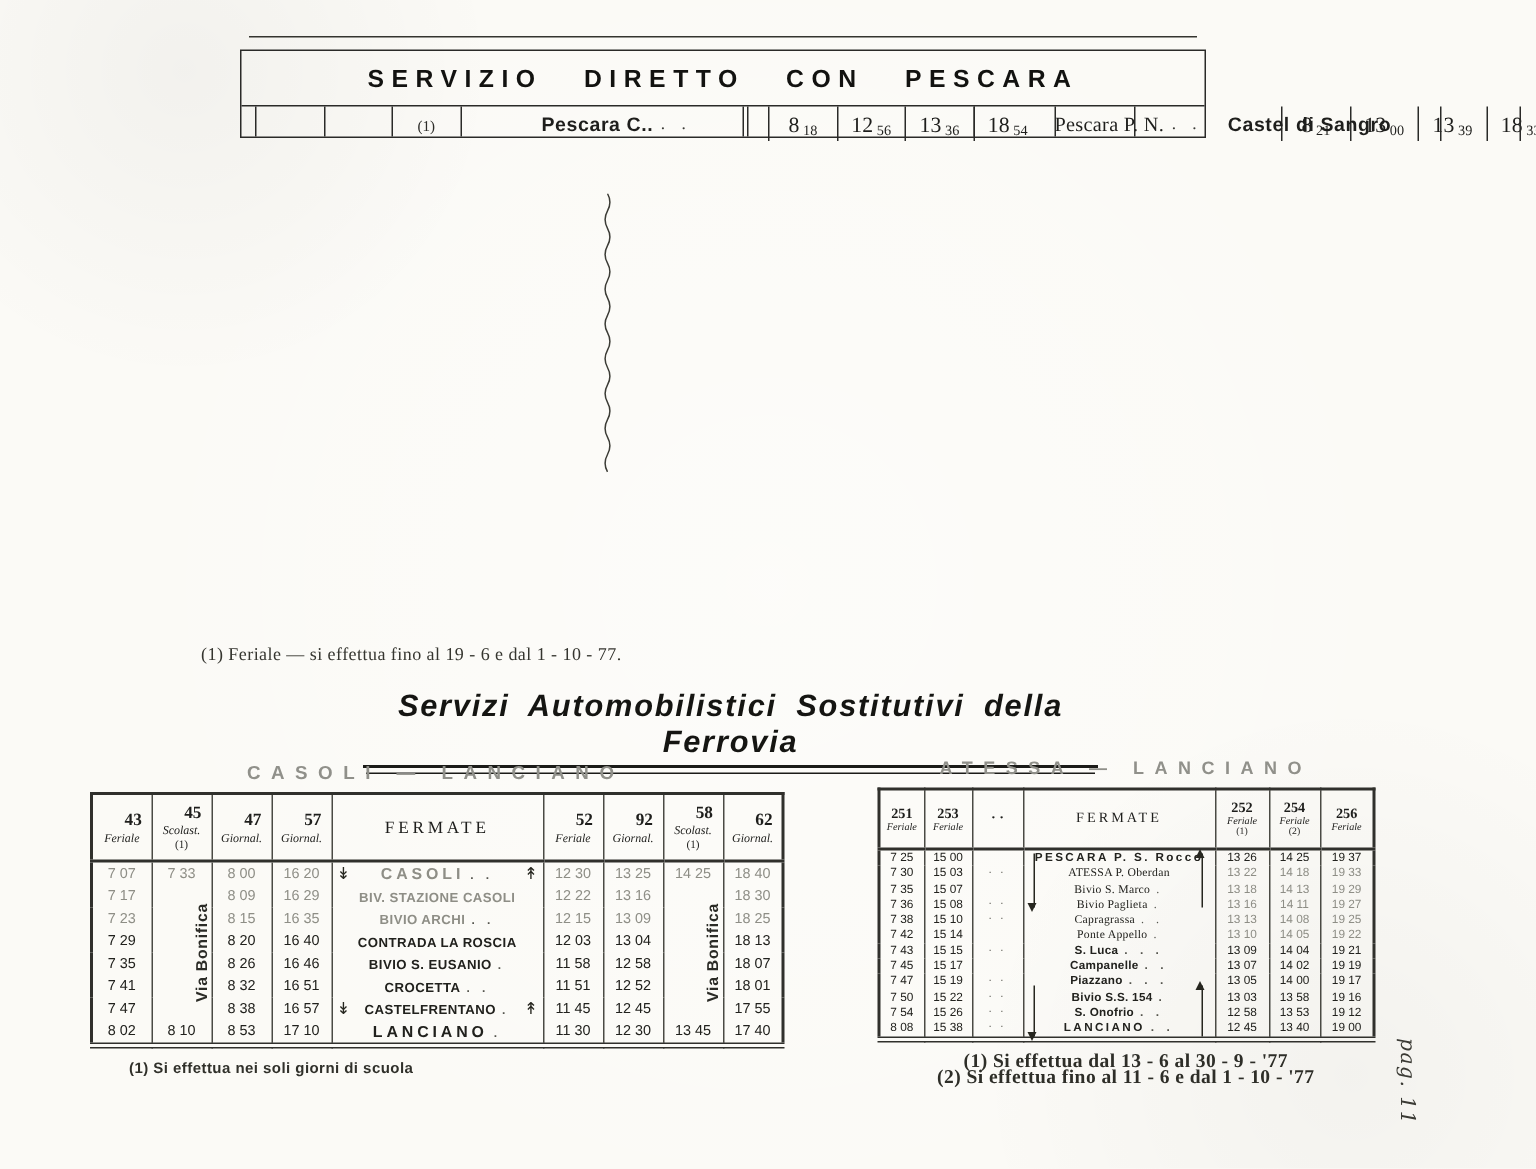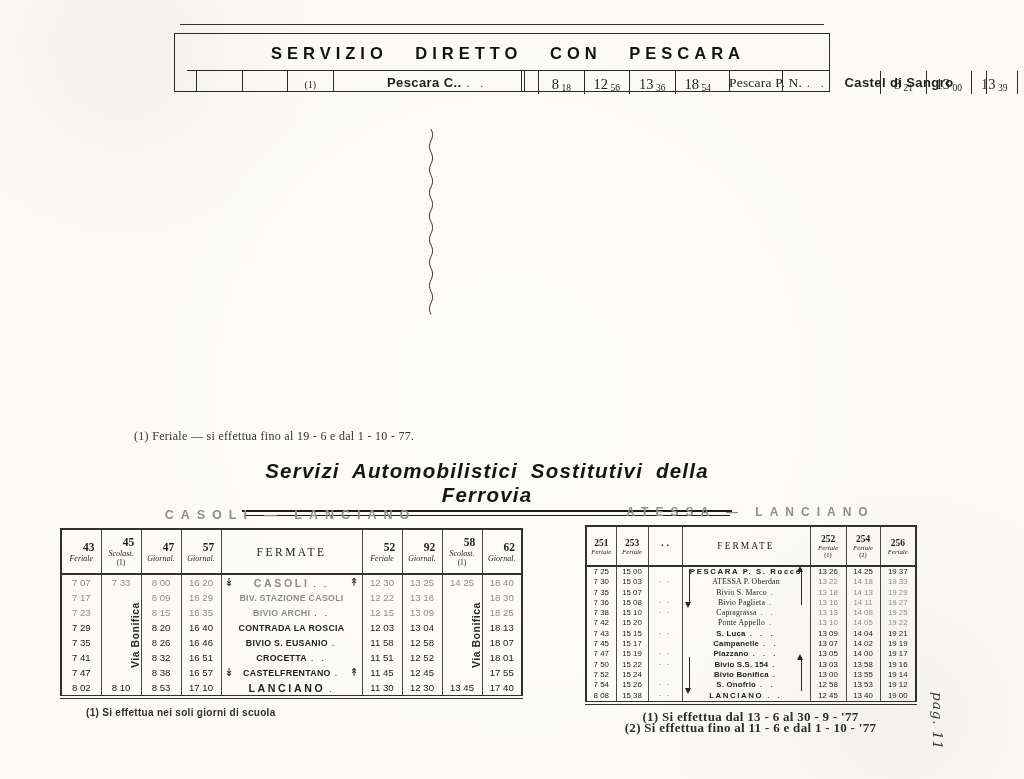--- a/index.html
+++ b/index.html
@@ -8,21 +8,21 @@
     width:1024px;height:779px;position:relative;overflow:hidden;
     background:#fbfaf6;
     background-image:
       radial-gradient(circle at 12% 6%, rgba(0,0,0,0.035), transparent 18%),
       radial-gradient(circle at 88% 92%, rgba(0,0,0,0.03), transparent 22%),
       radial-gradient(circle at 50% 50%, rgba(255,255,255,0.4), transparent 70%);
     font-family:"Liberation Serif", serif; color:var(--ink);
   }
 
   
-  .ds-table{position:absolute;left:174px;top:33px;width:642px;border:1.6px solid var(--line);padding-left:12px;}
+  .ds-table{position:absolute;left:160px;top:33px;width:642px;border:1.6px solid var(--line);}
   .ds-table::before{content:"";position:absolute;top:-10px;left:5px;right:5px;border-top:1.4px solid #34342f;}
   .ds-title{text-align:center;font-family:"Liberation Sans",sans-serif;font-weight:bold;
     font-size:16.5px;letter-spacing:5px;word-spacing:18px;padding:10px 0 7px;
     border-bottom:1.6px solid var(--line);color:#121210;}
   .ds-body{display:flex;}
   .half{display:flex;flex-direction:column;position:relative;}
   .half.lh{width:334px;border-right:1.2px solid var(--line);}
   .half.rh{flex:1;border-left:1.2px solid var(--line);margin-left:2px;}
   .ds-row{display:flex;height:23px;}
   .ds-row.strip{height:20px;}
@@ -517,21 +517,21 @@
               <span class="astop">Capragrassa<span class="sd">. .</span></span>
               <span class="ar"></span>
             </span>
           </td>
           <td class="rt">13 13</td>
           <td class="rt">14 08</td>
           <td class="rt">19 25</td>
         </tr>
         <tr>
           <td>7 42</td>
-          <td>15 20</td>
+          <td>15 14</td>
           <td class="mid"></td>
           <td class="f">
             <span class="f-in">
               <span class="ar"></span>
               <span class="astop">Ponte Appello<span class="sd">.</span></span>
               <span class="ar"></span>
             </span>
           </td>
           <td class="rt">13 10</td>
           <td class="rt">14 05</td>
@@ -589,35 +589,20 @@
           <td class="f">
             <span class="f-in">
               <span class="ar"></span>
               <span class="astop emph">Bivio S.S. 154<span class="sd">.</span></span>
               <span class="ar"></span>
             </span>
           </td>
           <td class="rt">13 03</td>
           <td class="rt">13 58</td>
           <td class="rt">19 16</td>
-        </tr>
-        <tr>
-          <td>7 52</td>
-          <td>15 24</td>
-          <td class="mid"></td>
-          <td class="f">
-            <span class="f-in">
-              <span class="ar"></span>
-              <span class="astop emph">Bivio Bonifica<span class="sd">.</span></span>
-              <span class="ar"></span>
-            </span>
-          </td>
-          <td class="rt">13 00</td>
-          <td class="rt">13 55</td>
-          <td class="rt">19 14</td>
         </tr>
         <tr>
           <td>7 54</td>
           <td>15 26</td>
           <td class="mid">· ·</td>
           <td class="f">
             <span class="f-in">
               <span class="ar"></span>
               <span class="astop emph">S. Onofrio<span class="sd">. .</span></span>
               <span class="ar"></span>

